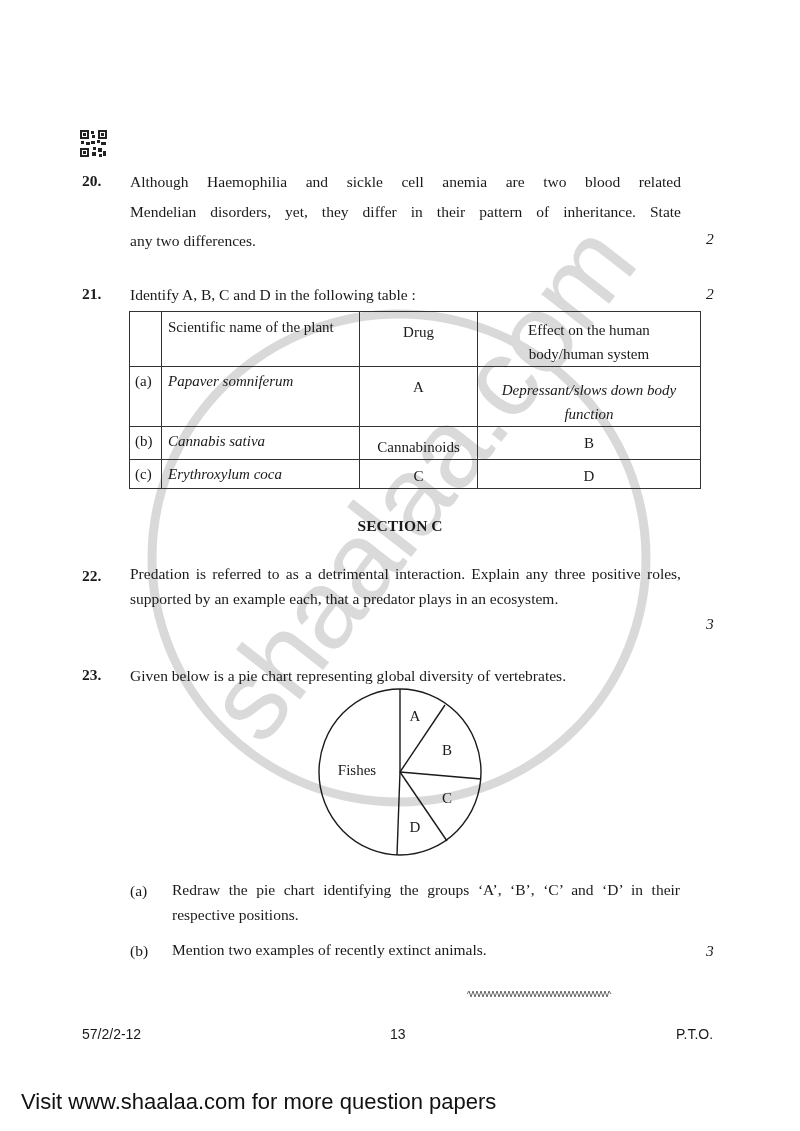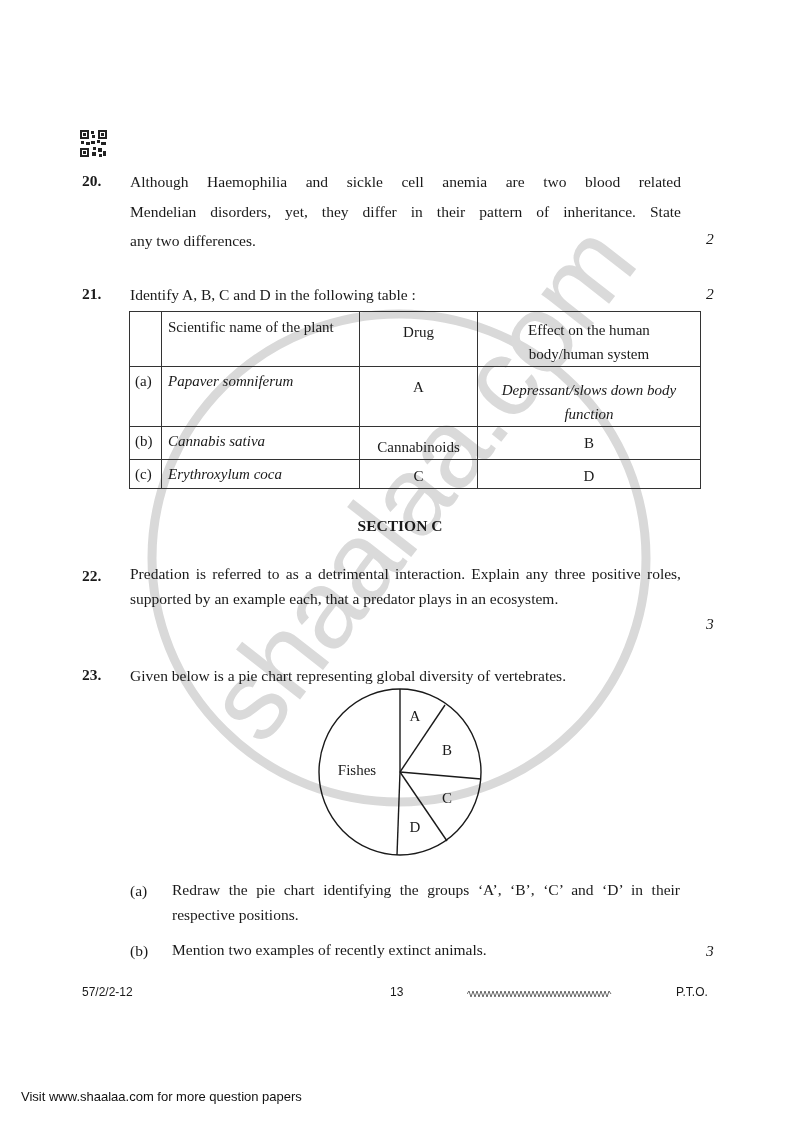--- a/index.html
+++ b/index.html
@@ -39,24 +39,24 @@
 
   .q22 .qtext { top: 562px; line-height: 24.5px; }
   .q23 .qtext { top: 661px; }
 
   .pie { position: absolute; left: 310px; top: 682px; width: 180px; height: 182px; }
 
   .sub { position: absolute; font-size: 15.5px; }
   .sub-label { position: absolute; left: 130px; }
   .sub-text { position: absolute; left: 172px; width: 508px; line-height: 24.5px; text-align: justify; }
 
-  .footer { position: absolute; top: 985px; font-family: "Liberation Sans", "DejaVu Sans", sans-serif; font-size: 12px; }
+  .footer { position: absolute; top: 1026px; font-family: "Liberation Sans", "DejaVu Sans", sans-serif; font-size: 14px; }
   .squiggle { position: absolute; left: 467px; top: 990px; width: 145px; height: 8px; }
 
-  .site-note { position: absolute; left: 21px; top: 1089px; font-family: "Liberation Sans", "DejaVu Sans", sans-serif; font-size: 13px; color: #111; }
+  .site-note { position: absolute; left: 21px; top: 1089px; font-family: "Liberation Sans", "DejaVu Sans", sans-serif; font-size: 22px; color: #111; }
 </style>
 </head>
 <body>
 
 <svg class="watermark-layer" viewBox="0 0 800 1131" xmlns="http://www.w3.org/2000/svg">
   <ellipse cx="399" cy="558" rx="247" ry="244" fill="none" stroke="#d9d9d9" stroke-width="9"></ellipse>
   <text x="0" y="0" transform="translate(262,748) rotate(-52)" font-family="Liberation Sans, DejaVu Sans, sans-serif" font-size="112" fill="#dadada" letter-spacing="-2">shaalaa.com</text>
 </svg>
 
 <div class="content">

